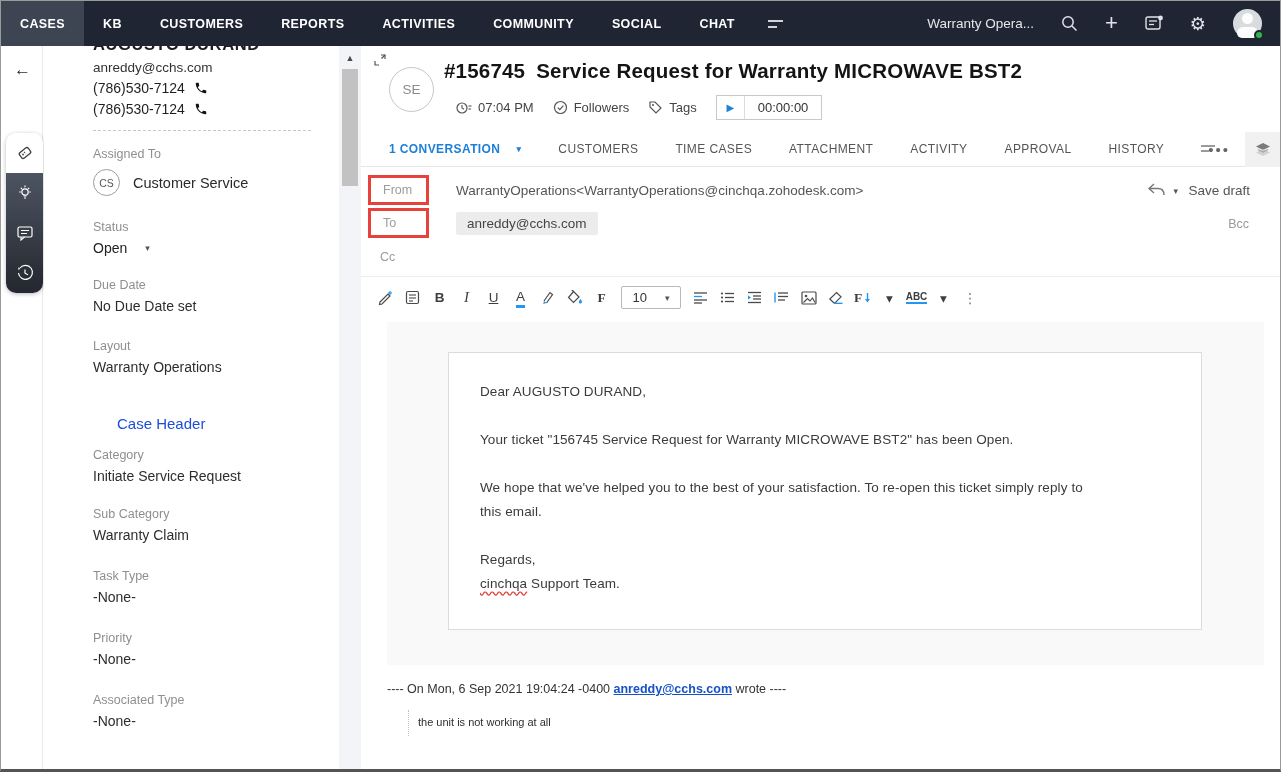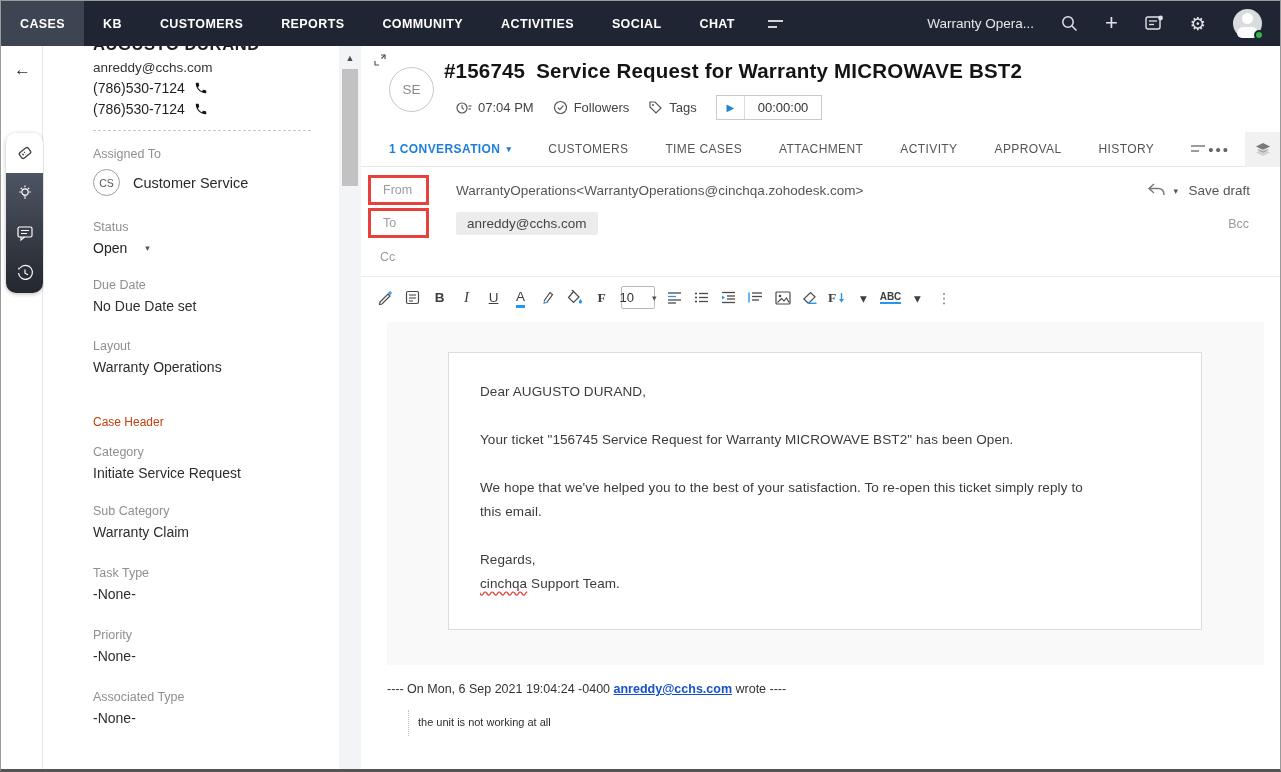--- a/index.html
+++ b/index.html
@@ -49,21 +49,21 @@
   .lab { font-size:12.5px; color:#8f8f8f; }
   .val { margin-top:6px; font-size:14px; color:#2d2d2d; }
   .mt16{margin-top:16px}.mt22{margin-top:22px}.mt23{margin-top:23px}
   .mt24{margin-top:24px}.mt25{margin-top:25px}.mt26{margin-top:26px}
   .assigned-row { margin-top:8px; display:flex; align-items:center; gap:13px; }
   .cs-avatar { width:27px; height:27px; border-radius:50%; border:1px solid #9d9d9d; color:#555;
                font-size:10.5px; display:flex; align-items:center; justify-content:center; background:#fff; }
   .assigned-name { font-size:14.5px; color:#2a2a2a; }
   .status-val { margin-top:6px; font-size:14px; color:#222; display:flex; align-items:center; gap:18px; cursor:pointer; }
   .caret { font-size:9px; color:#555; }
-  .sec-title { margin-top:40px; font-size:12px; color:#c2410c; }
+  .sec-title { margin-top:40px; font-size:15px; color:#1d4ed8;margin-left:24px; }
 
   
   .sidescroll { position:absolute; top:45px; left:338px; width:22px; bottom:0; background:#f2f4f7; }
   .sb-up { text-align:center; font-size:9px; color:#4a4a4a; padding-top:7px; cursor:pointer; }
   .sb-thumb { position:absolute; top:23px; left:3px; width:16px; height:117px; background:#c2c2c2; cursor:pointer; }
 
   
   .main { position:absolute; top:45px; left:360px; right:0; bottom:0; background:#fff; }
   .collapse-ic { position:absolute; top:8px; left:13px; cursor:pointer; }
   .se-avatar { position:absolute; top:21px; left:28px; width:45px; height:45px; border-radius:50%;
@@ -75,21 +75,21 @@
   .t-meta { position:absolute; top:49px; left:95px; display:flex; align-items:center; gap:19px; }
   .meta-item { display:flex; align-items:center; gap:6px; font-size:13px; color:#444; cursor:pointer; }
   .timer-box { display:flex; align-items:stretch; border:1px solid #c9c9c9; height:25px; background:#fff; }
   .timer-play { width:28px; display:flex; align-items:center; justify-content:center;
                 border-right:1px solid #dcdcdc; color:#1d83d4; font-size:10px; cursor:pointer; }
   .timer-val { display:flex; align-items:center; padding:0 13px; font-size:13px; color:#333; }
 
   .tabrow { position:absolute; top:86px; left:0; right:0; height:35px; border-bottom:1px solid #e6e6e6;
             display:flex; align-items:center; padding-left:28px; }
   .tab { font-size:12px; letter-spacing:.4px; color:#555; margin-right:37px; cursor:pointer; white-space:nowrap; }
-  .tab.conv { color:#1d7fd9; font-weight:700; display:flex; align-items:center; gap:6px; }
+  .tab.conv { color:#1d7fd9; font-weight:700; display:flex; align-items:center; gap:16px; }
   .tab.conv .caret { color:#1d7fd9; }
   .tab-filter { width:16px; height:10px; position:relative; cursor:pointer; }
   .tab-filter i { position:absolute; left:0; height:2px; background:#9a9a9a; display:block; }
   .tab-filter i:nth-child(1){ top:1px; width:14px; }
   .tab-filter i:nth-child(2){ top:6px; width:8px; }
   .tab-more { position:absolute; right:50px; top:0; height:35px; display:flex; align-items:center;
               color:#666; font-size:15px; letter-spacing:2px; cursor:pointer; }
   .tab-layers { position:absolute; right:0; top:0; width:35px; height:35px; background:#f1f1f1;
                 display:flex; align-items:center; justify-content:center; cursor:pointer; }
 
@@ -111,21 +111,21 @@
 
   .toolbar { position:absolute; top:233px; left:0; right:0; height:37px; display:flex; align-items:center;
              padding-left:11px; }
   .tb { min-width:27px; height:26px; display:flex; align-items:center; justify-content:center;
         color:#3e3e3e; font-size:13.5px; cursor:pointer; }
   .tb-b { font-weight:700; }
   .tb-i { font-style:italic; font-family:"Liberation Serif", serif; font-size:15px; }
   .tb-u { text-decoration:underline; }
   .tb-a { border-bottom:3px solid #2196f3; line-height:1; height:auto; padding-bottom:1px; margin-top:3px; }
   .tb-f { font-weight:700; font-family:"Liberation Serif", serif; }
-  .size-box { border:1px solid #b9b9b9; border-radius:2px; width:34px; height:23px; margin:0 6px;
+  .size-box { border:1px solid #b9b9b9; border-radius:2px; width:60px; height:23px; margin:0 6px;
               display:flex; align-items:center; justify-content:center; gap:18px; font-size:13px; color:#333; cursor:pointer; }
   .tb-spell { font-size:10px; font-weight:700; position:relative; }
   .tb-spell u { text-decoration:none; border-bottom:2px solid #2196f3; }
   .tb-dots { color:#777; font-size:14px; letter-spacing:1px; }
 
   .editor { position:absolute; top:276px; left:26px; width:877px; height:343px; background:#f9f9f9; }
   .mailcard { position:absolute; top:30px; left:61px; width:754px; height:278px; background:#fff;
               border:1px solid #dcdcdc; padding:27px 30px 0 31px; }
   .mailcard p { font-size:13.5px; color:#3b3b3b; line-height:24px; margin-bottom:24px; letter-spacing:.1px; }
   .mailcard p.tight { margin-bottom:0; }
@@ -142,22 +142,22 @@
 </head>
 <body>
 
 <div id="app">
 
   <header class="topnav">
     <div class="nav-item active">CASES</div>
     <div class="nav-item">KB</div>
     <div class="nav-item">CUSTOMERS</div>
     <div class="nav-item">REPORTS</div>
+    <div class="nav-item">ACTIVITIES</div>
     <div class="nav-item">COMMUNITY</div>
-    <div class="nav-item">ACTIVITIES</div>
     <div class="nav-item">SOCIAL</div>
     <div class="nav-item">CHAT</div>
     <div class="nav-burger">
         <i></i>
         <i></i>
       </div>
 
     <div class="nav-right">
       <span class="nav-dept">Warranty Opera...</span>
       <span class="nav-ic">

